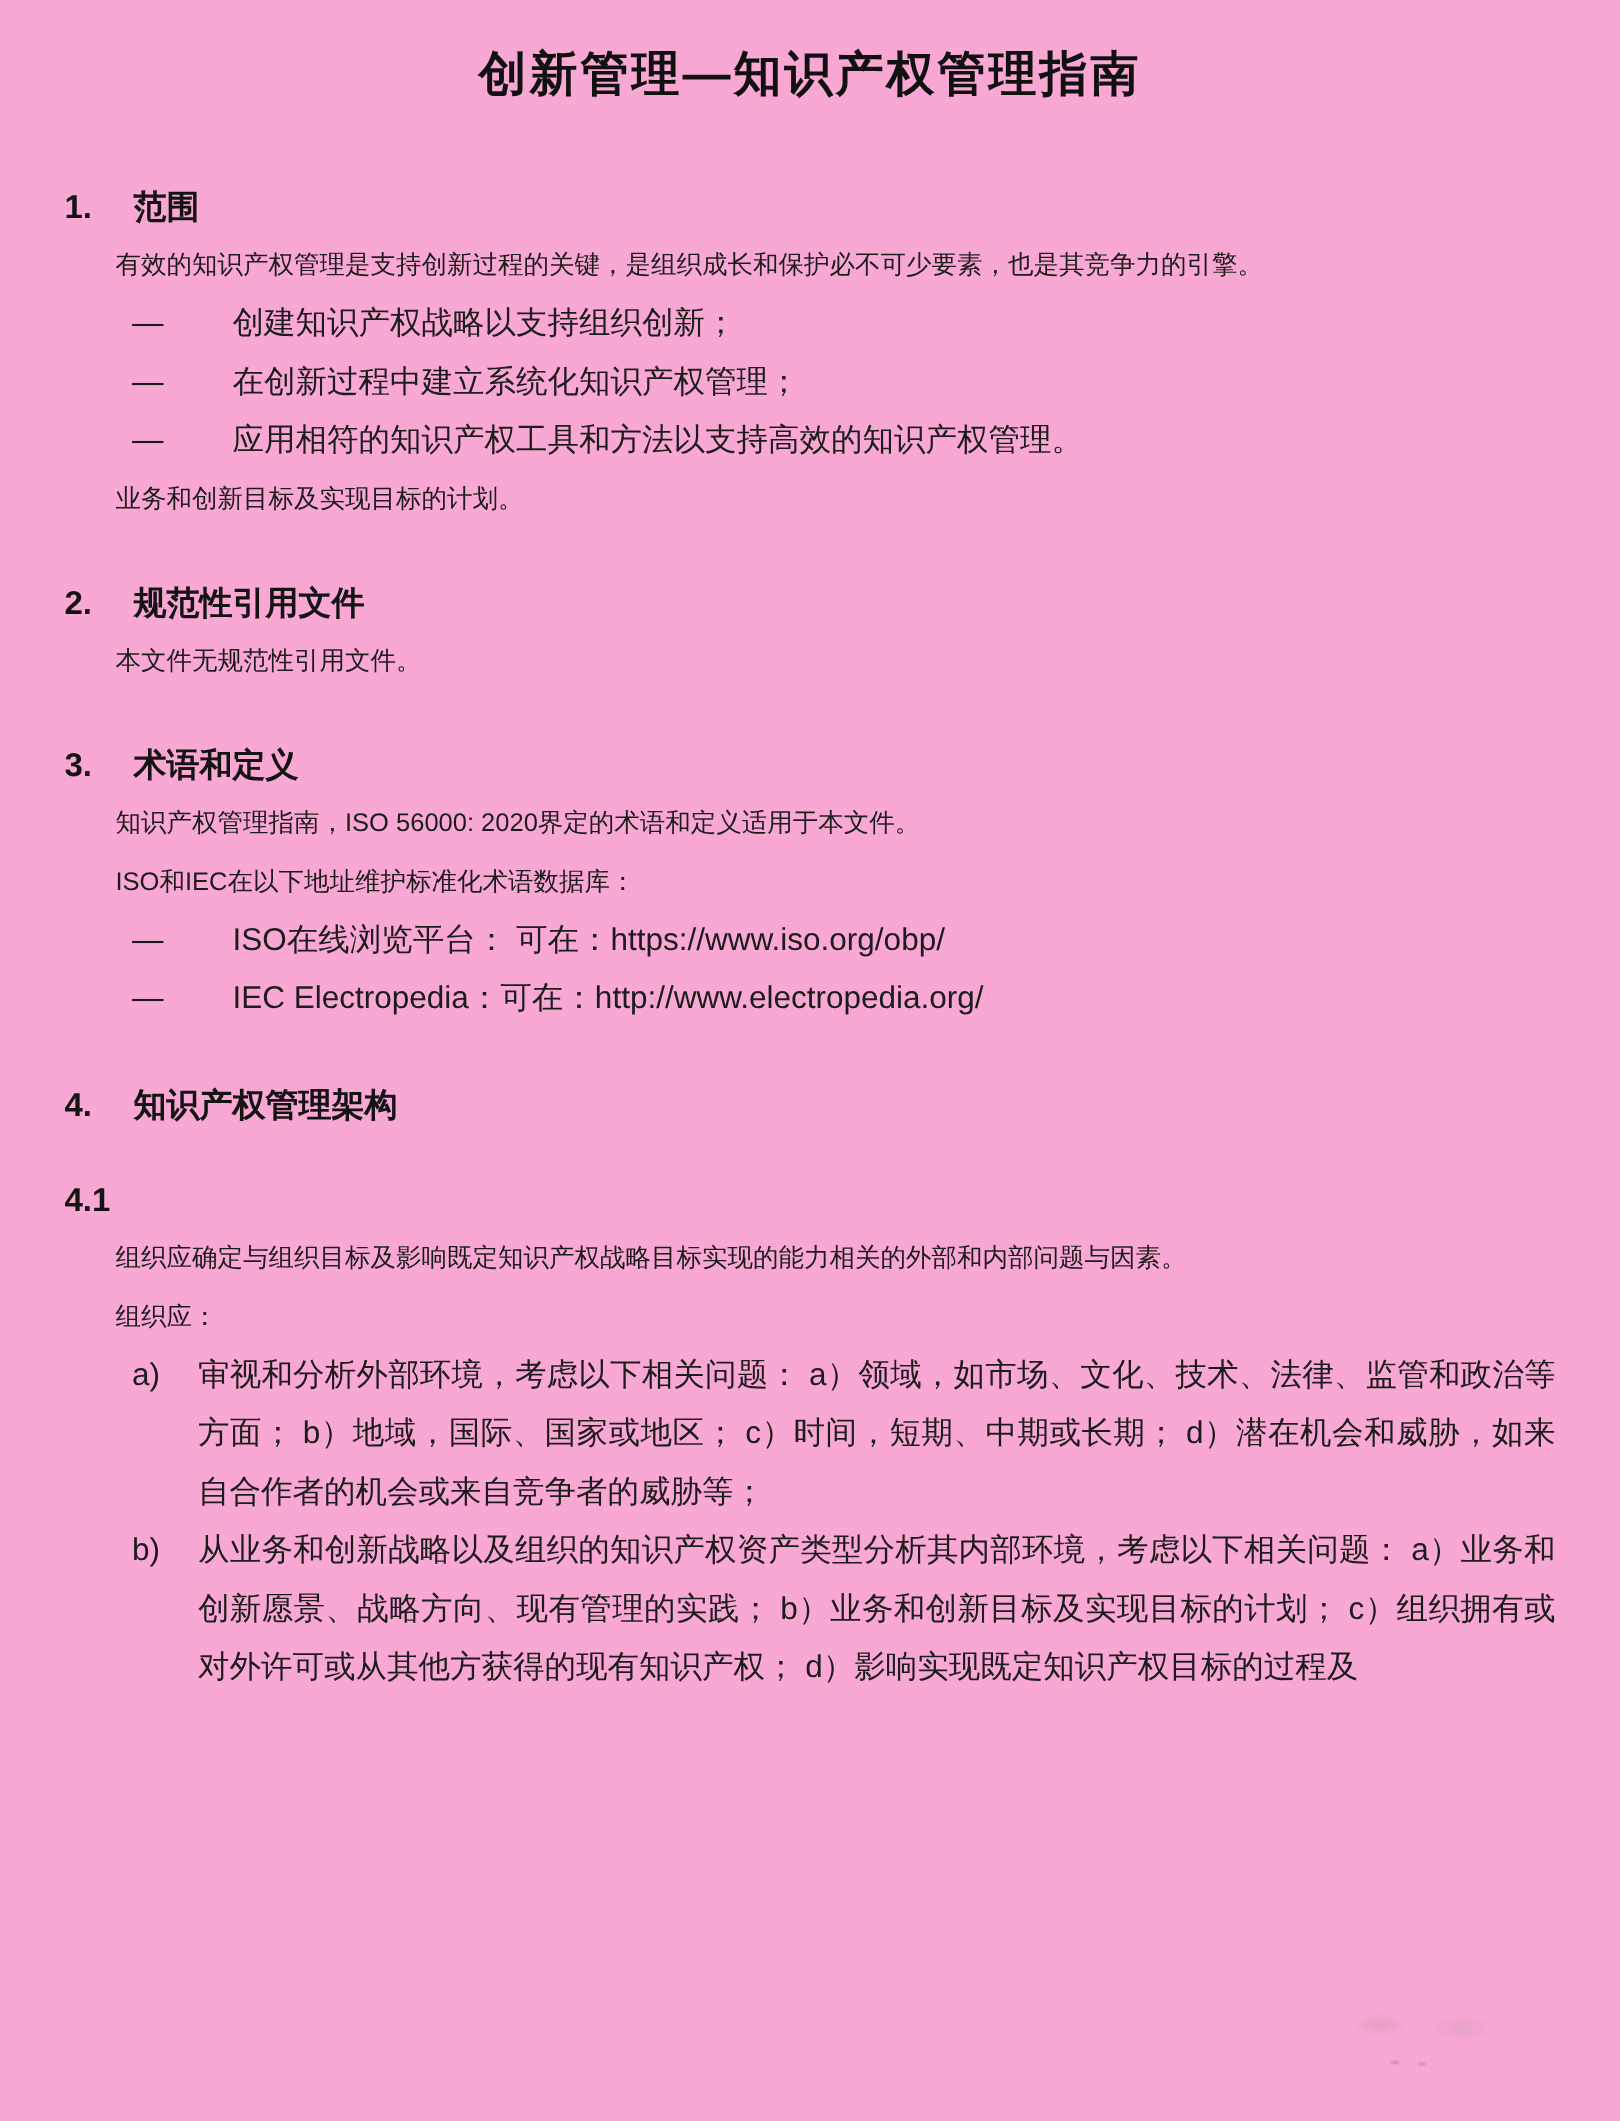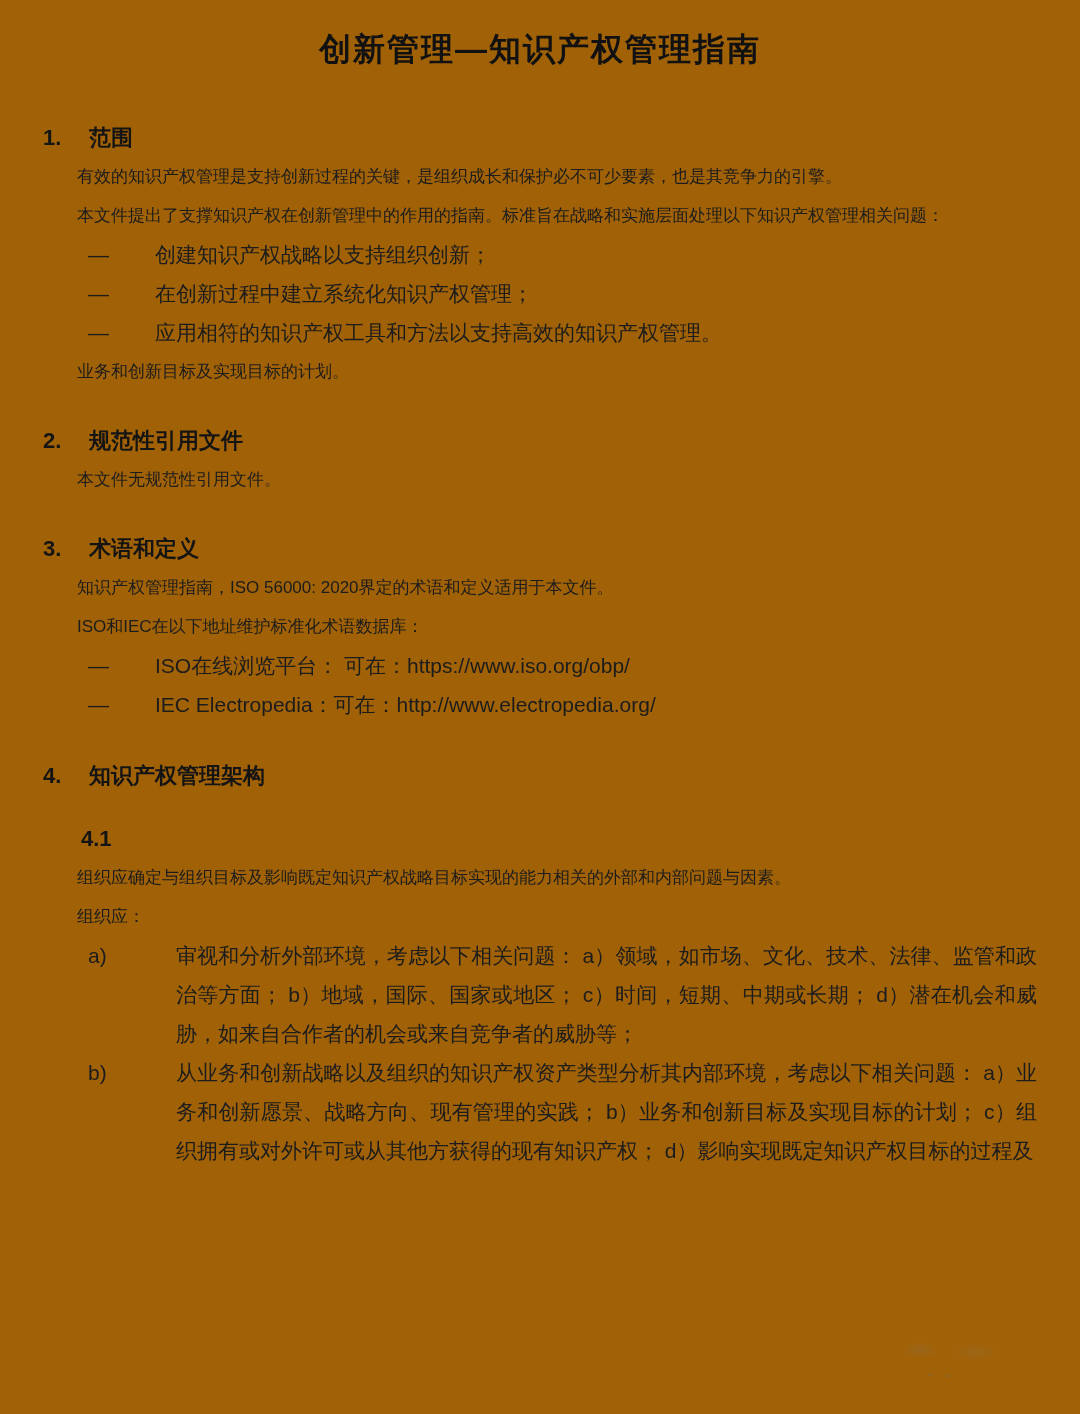--- a/index.html
+++ b/index.html
@@ -1,21 +1,21 @@
 <!DOCTYPE html>
 <html><head>
 <meta charset="utf-8">
 <style>
   html, body { margin: 0; padding: 0; background: #ffffff; }
   .page {
     position: relative;
     width: 1080px;
     height: 1414px;
     margin: 0 auto;
-    background: #a16207;
+    background: #f9a8d4;
     overflow: hidden;
     box-sizing: border-box;
     padding: 26px 43px 0 43px;
     font-family: "Liberation Sans", "DejaVu Sans", sans-serif;
     color: #1c1c1c;
   }
   .doc-title {
     margin: 0 0 46px 0;
     text-align: center;
     font-size: 32px;
@@ -29,21 +29,21 @@
     align-items: baseline;
     font-weight: bold;
     font-size: 22px;
     line-height: 39px;
     color: #141414;
   }
   .sec-heading .num { width: 46px; flex: 0 0 46px; }
   .mt30 { margin-top: 30px; }
   .mt32 { margin-top: 32px; }
   .mt28 { margin-top: 28px; }
-  .mt24 { margin-top: 24px; margin-left: 38px; }
+  .mt24 { margin-top: 24px; }
   .para {
     margin: 0;
     font-size: 17px;
     line-height: 39px;
     text-align: justify;
     text-indent: 2em;
   }
   .dash-item {
     display: flex;
     margin-left: 45px;
@@ -52,21 +52,21 @@
   }
   .dash-item .dash { flex: 0 0 42px; }
   .dash-item .dash-text { flex: 1; margin-left: 25px; }
   .alpha-item {
     display: flex;
     margin-left: 45px;
     font-size: 21px;
     line-height: 39px;
   }
   .alpha-item .marker { flex: 0 0 44px; }
-  .alpha-item .item-text { flex: 1; text-align: justify; margin-left: 44px; }
+  .alpha-item .item-text { flex: 1; text-align: justify; }
   .smudge {
     position: absolute;
     left: 890px;
     top: 1328px;
     width: 140px;
     height: 58px;
     pointer-events: none;
     background:
       radial-gradient(ellipse 26px 12px at 30px 22px, rgba(120,120,120,0.18), rgba(120,120,120,0) 70%),
       radial-gradient(ellipse 34px 14px at 85px 24px, rgba(120,120,120,0.14), rgba(120,120,120,0) 70%),
@@ -80,21 +80,20 @@
 <div class="page">
 
   <h1 class="doc-title">创新管理—知识产权管理指南</h1>
 
   <div class="sec-heading">
     <span class="num">1.</span>
     <span class="txt">范围</span>
   </div>
 
   <p class="para mt30">有效的知识产权管理是支持创新过程的关键，是组织成长和保护必不可少要素，也是其竞争力的引擎。</p>
-  <p class="para">本文件提出了支撑知识产权在创新管理中的作用的指南。标准旨在战略和实施层面处理以下知识产权管理相关问题：</p>
 
   <div class="dash-item">
     <span class="dash">—</span>
     <span class="dash-text">创建知识产权战略以支持组织创新；</span>
   </div>
   <div class="dash-item">
     <span class="dash">—</span>
     <span class="dash-text">在创新过程中建立系统化知识产权管理；</span>
   </div>
   <div class="dash-item">

